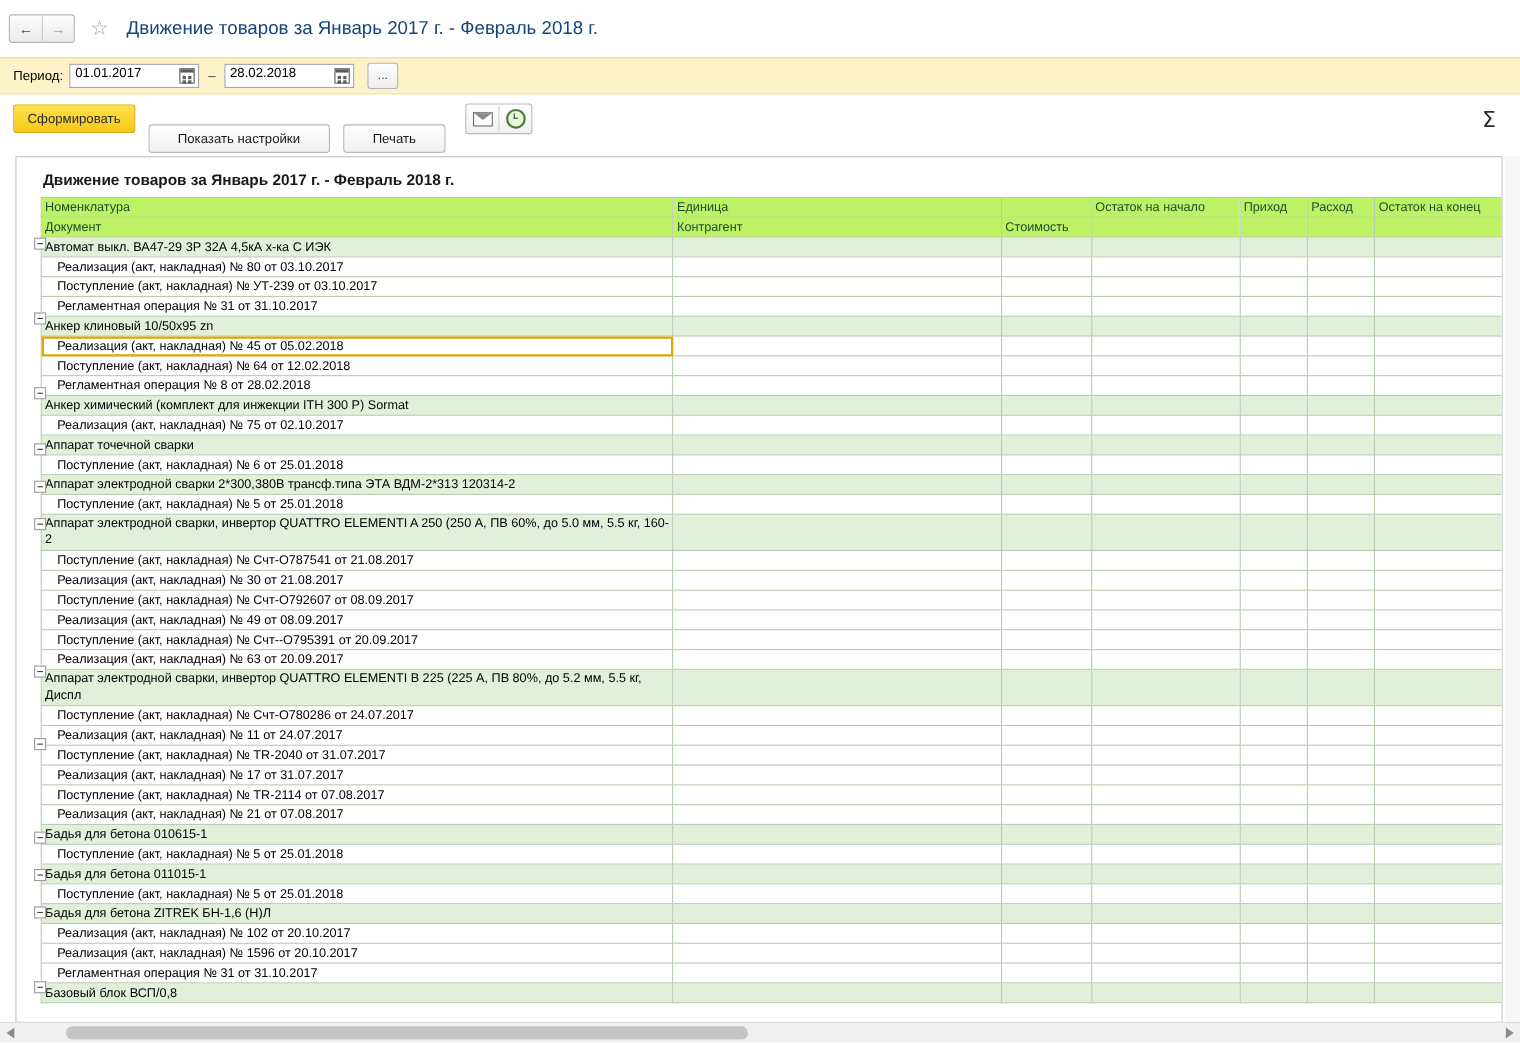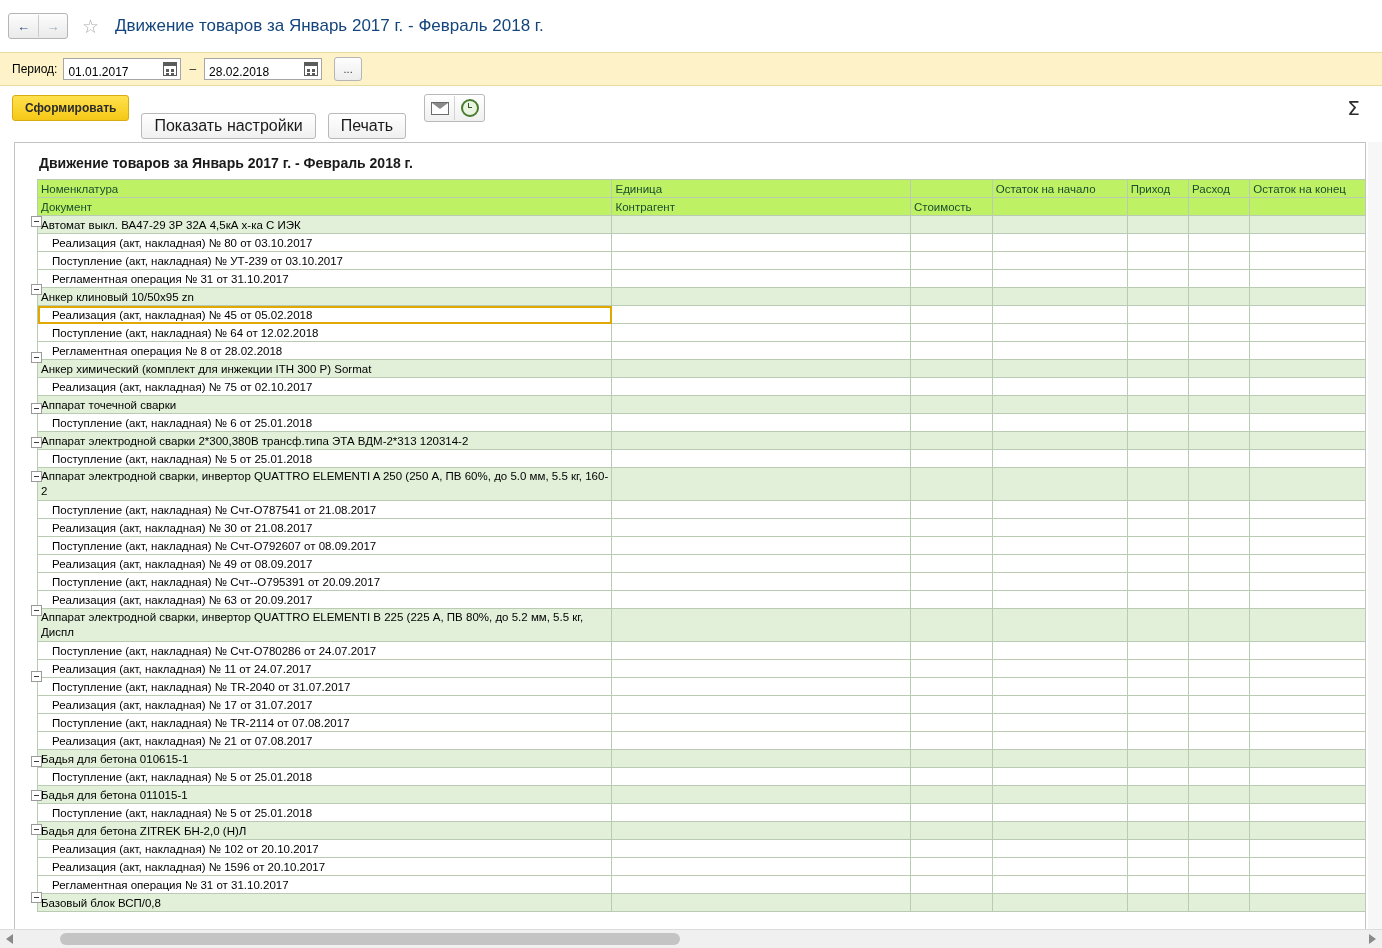--- a/index.html
+++ b/index.html
@@ -76,21 +76,21 @@
     box-sizing: border-box;
   }
   .period-label {
     font-size: 12px;
     color: #000;
     margin-right: 6px;
   }
   .date-field {
     position: relative;
     display: inline-flex;
-    align-items: flex-end;
+    align-items: flex-start;
     width: 118px;
     height: 22px;
     background: #ffffff;
     border: 1px solid #a6a6a6;
     box-sizing: border-box;
     padding: 0 22px 0 4px;
   }
   .date-field input {
     border: none;
     outline: none;
@@ -150,31 +150,31 @@
     background: #ffffff;
     position: relative;
   }
   .btn-primary {
     background: linear-gradient(#ffe14d, #f5c816);
     border: 1px solid #d7ab12;
     border-radius: 3px;
     height: 26px;
     padding: 0 12px;
     font-size: 12px;
-    font-weight: bold;
+    font-weight: normal;
     color: #2b2b2b;
     cursor: pointer;
   }
   .btn {
     background: linear-gradient(#ffffff, #f0f0f0);
     border: 1px solid #b9b9b9;
     border-radius: 3px;
     height: 26px;
-    padding: 0 12px;
-    font-size: 16px;
+    padding: 0 26px;
+    font-size: 12px;
     color: #1a1a1a;
     cursor: pointer;
     margin-left: 12px;
     margin-top: 36px;
   }
   .icon-group {
     margin-left: 18px;
     display: flex;
     align-items: center;
     height: 26px;
@@ -732,21 +732,21 @@
             <tr class="row">
               <td class="c-name doc-cell">Поступление (акт, накладная) № 5 от 25.01.2018</td>
               <td class="c-unit"></td>
               <td class="c-cost"></td>
               <td class="c-begin"></td>
               <td class="c-in"></td>
               <td class="c-out"></td>
               <td class="c-end"></td>
             </tr>
             <tr class="grp">
-              <td class="c-name">Бадья для бетона ZITREK БН-2,0 (Н)Л</td>
+              <td class="c-name">Бадья для бетона ZITREK БН-1,6 (Н)Л</td>
               <td class="c-unit"></td>
               <td class="c-cost"></td>
               <td class="c-begin"></td>
               <td class="c-in"></td>
               <td class="c-out"></td>
               <td class="c-end"></td>
             </tr>
             <tr class="row">
               <td class="c-name doc-cell">Реализация (акт, накладная) № 102    от 20.10.2017</td>
               <td class="c-unit"></td>

